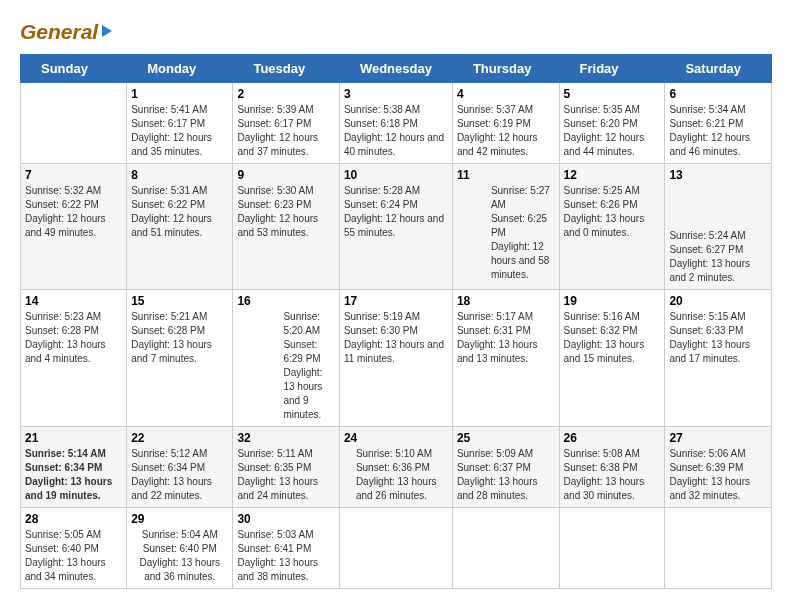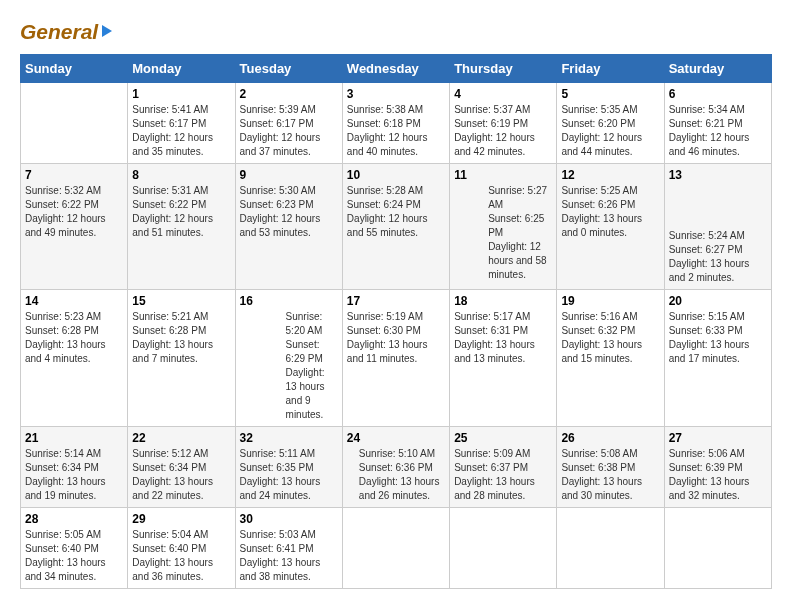--- a/index.html
+++ b/index.html
@@ -34,21 +34,21 @@
       color: #333;
     }
     .calendar {
       width: 100%;
       border-collapse: collapse;
       font-size: 11px;
     }
     .calendar th {
       background-color: #2e6db4;
       color: #fff;
-      padding: 6px 4px;
+      padding: 6px 20px;
       text-align: left;
       font-size: 13px;
       font-weight: bold;
       border: 1px solid #2e6db4;
     }
     .calendar td {
       border: 1px solid #ccc;
       vertical-align: top;
       padding: 4px;
       width: 107px;
@@ -230,21 +230,21 @@
         <td>
           <div class="day-num">20</div>
           <div class="day-info" style="white-space: pre-line;">Sunrise: 5:15 AM
 Sunset: 6:33 PM
 Daylight: 13 hours and 17 minutes.</div>
         </td>
       </tr>
       <tr>
         <td>
           <div class="day-num">21</div>
-          <div class="day-info" style="white-space: pre-line;">Sunrise: 5:14 AM
+          <div class="day-info" style="white-space: pre-line; font-weight: bold;">Sunrise: 5:14 AM
 Sunset: 6:34 PM
 Daylight: 13 hours and 19 minutes.</div>
         </td>
         <td>
           <div class="day-num">22</div>
           <div class="day-info" style="white-space: pre-line;">Sunrise: 5:12 AM
 Sunset: 6:34 PM
 Daylight: 13 hours and 22 minutes.</div>
         </td>
         <td>
@@ -280,21 +280,21 @@
       </tr>
       <tr>
         <td>
           <div class="day-num">28</div>
           <div class="day-info" style="white-space: pre-line;">Sunrise: 5:05 AM
 Sunset: 6:40 PM
 Daylight: 13 hours and 34 minutes.</div>
         </td>
         <td>
           <div class="day-num">29</div>
-          <div class="day-info" style="white-space: pre-line;">Sunrise: 5:04 AM
+          <div class="day-info" style="white-space: pre-line; text-align: center;">Sunrise: 5:04 AM
 Sunset: 6:40 PM
 Daylight: 13 hours and 36 minutes.</div>
         </td>
         <td>
           <div class="day-num">30</div>
           <div class="day-info" style="white-space: pre-line;">Sunrise: 5:03 AM
 Sunset: 6:41 PM
 Daylight: 13 hours and 38 minutes.</div>
         </td>
         <td class="empty-cell"></td>

